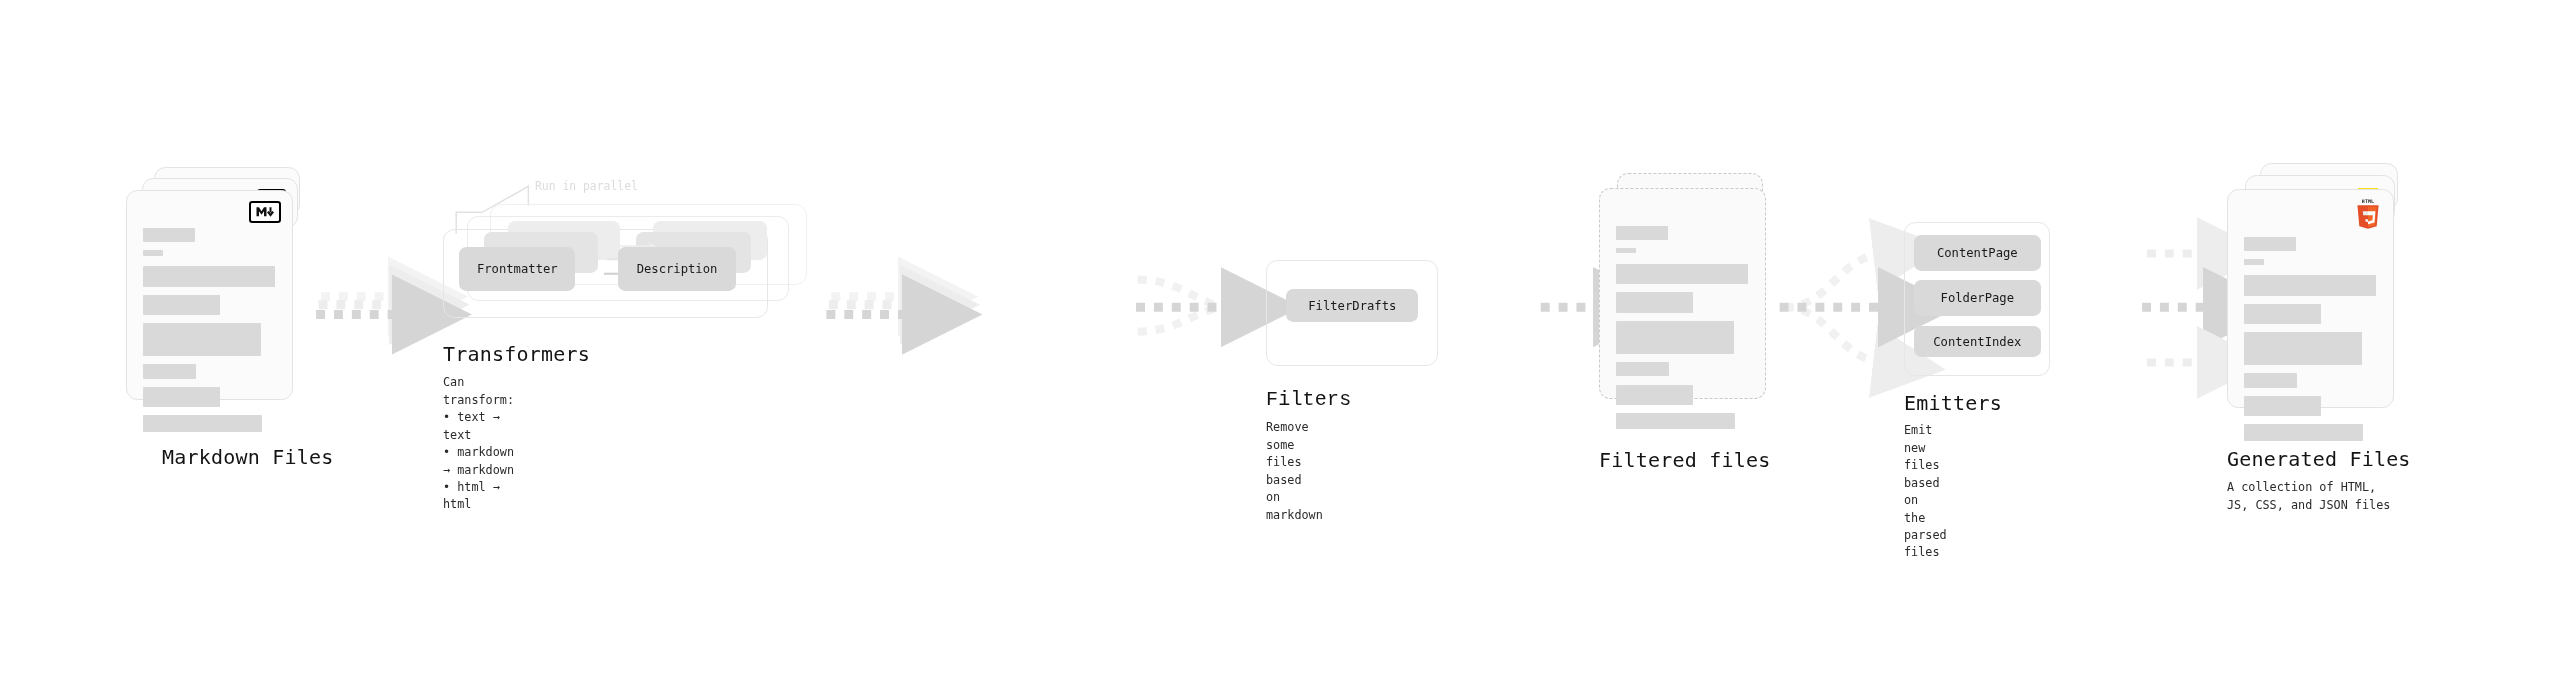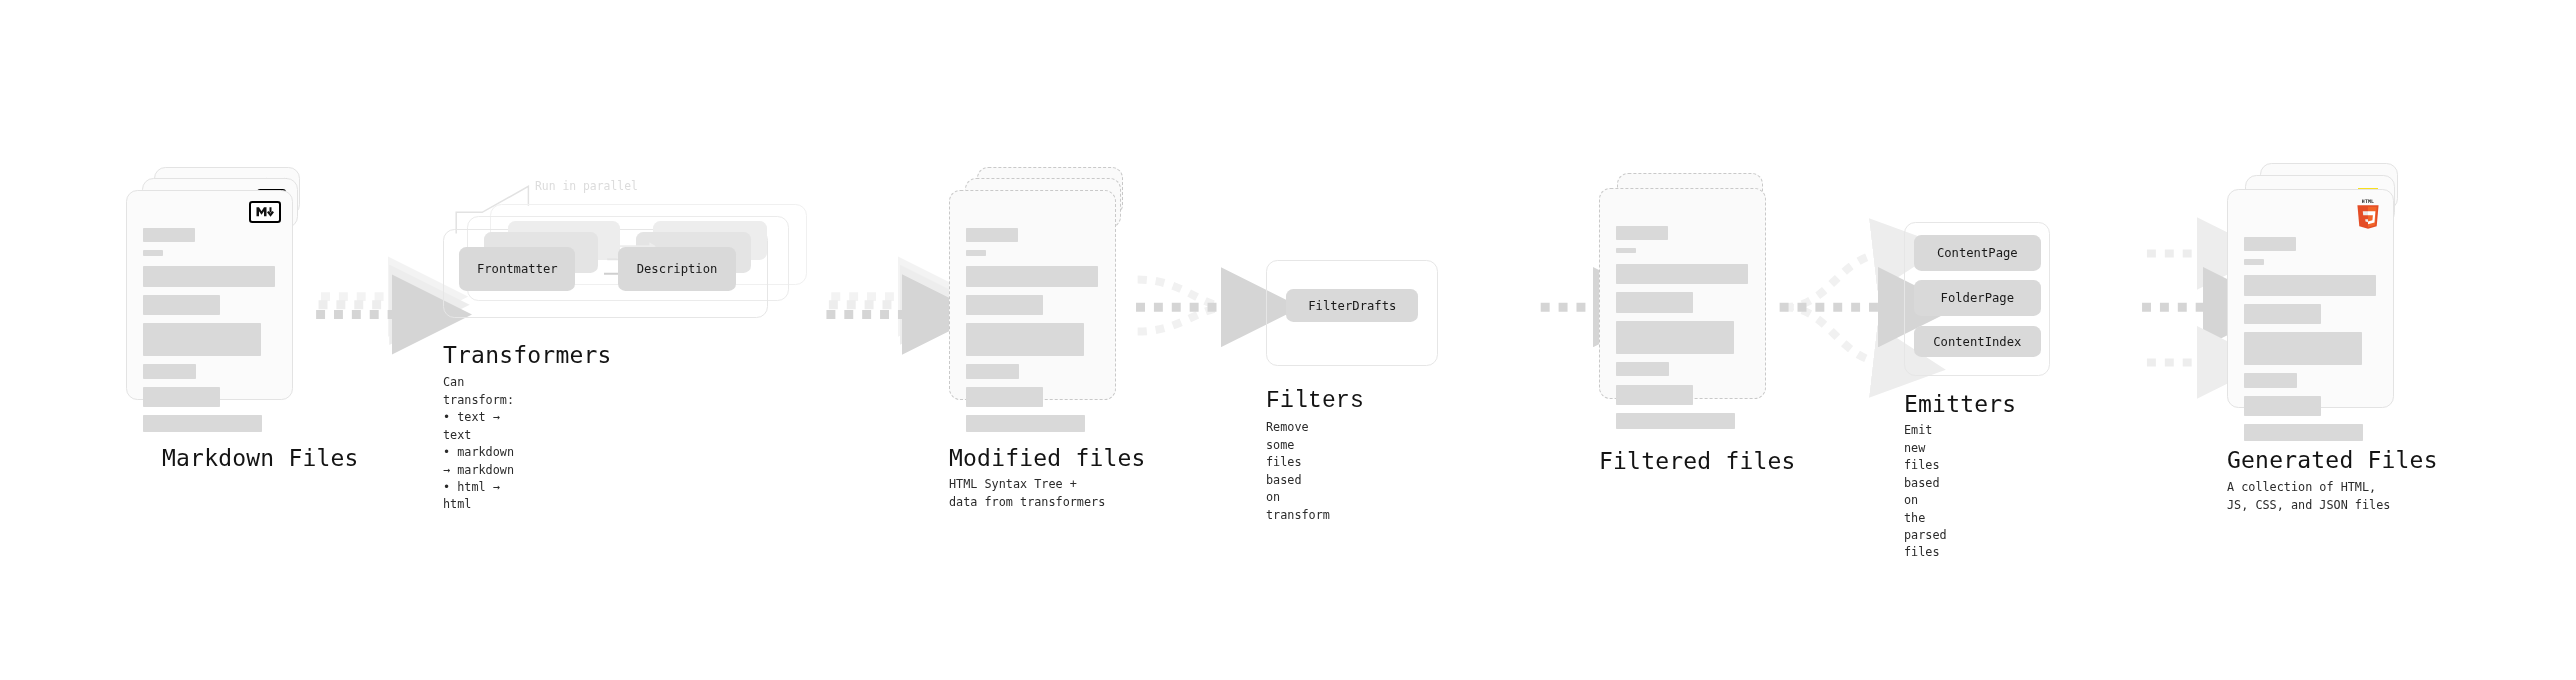--- a/index.html
+++ b/index.html
@@ -86,21 +86,21 @@
   .badge-css .bar { width: 18px; height: 2.4px; background: #2965f1; }
   .badge-js {
     width: 19.5px;
     height: 14px;
     background: #f7df1e;
   }
 
   
   .caption-title {
     font-family: "DejaVu Sans Mono", "Liberation Mono", monospace;
-    font-size: 23px;
+    font-size: 20px;
     font-weight: 400;
     color: #141414;
     letter-spacing: 0.2px;
     white-space: nowrap;
   }
   .caption-sub {
     font-family: "DejaVu Sans Mono", "Liberation Mono", monospace;
     font-size: 11.8px;
     line-height: 1.48;
     color: #2b2b2b;
@@ -287,50 +287,29 @@
       <span>Description</span>
     </div>
 
     <div class="caption-title" style="position:absolute; left:0px; top:167px;">Transformers</div>
     <div class="caption-sub" style="position:absolute; left:0px; top:192px;">Can transform:
 • text → text
 • markdown → markdown
 • html → html</div>
   </div>
 
-  <div class="node" style="left:949px; top:167px;">
-    <div class="doc-stack" style="width:187px; height:260px;">
-      <div class="doc-card dashed" style="left:28px; top:0;   width:146px; height:49px;"></div>
-      <div class="doc-card dashed" style="left:16.3px; top:11.4px; width:156px; height:50px;"></div>
-      <div class="doc-card dashed" style="left:0px;  top:23px; width:167px; height:210px;">
-        <div class="doc-lines">
-          <div class="doc-line" style="width:52px;  height:14px;"></div>
-          <div class="doc-line" style="width:19.5px;  height:5.7px;  margin-bottom:10.6px;"></div>
-          <div class="doc-line" style="width:132px; height:20.3px;"></div>
-          <div class="doc-line" style="width:77px;  height:20.3px;"></div>
-          <div class="doc-line" style="width:118px; height:33px;"></div>
-          <div class="doc-line" style="width:53px;  height:14.6px;"></div>
-          <div class="doc-line" style="width:77px;  height:20.3px;"></div>
-          <div class="doc-line" style="width:119px; height:16.3px;"></div>
-        </div>
-      </div>
-    </div>
-    <div class="caption-title" style="position:absolute; left:0px; top:278px;">Modified files</div>
-    <div class="caption-sub" style="position:absolute; left:0px; top:302px;">HTML Syntax Tree +
-data from transformers</div>
-  </div>
 
   <div class="node" style="left:1266px; top:219px;">
     <div class="group-box" style="left:0px; top:41px; width:172px; height:106px;"></div>
     <div class="pill" style="left:20.3px; top:70px; width:132px; height:33px;">
       <span>FilterDrafts</span>
     </div>
     <div class="caption-title" style="position:absolute; left:0px; top:169px;font-family:Liberation Mono, monospace;">Filters</div>
     <div class="caption-sub" style="position:absolute; left:0px; top:193px;">Remove some files based
-on transform</div>
+on markdown</div>
   </div>
 
   <div class="node" style="left:1599px; top:173px;">
     <div class="doc-stack" style="width:187px; height:260px;">
       <div class="doc-card dashed" style="left:18px; top:0;   width:146px; height:47px;"></div>
       <div class="doc-card dashed" style="left:0px;  top:14.6px; width:167px; height:211px;">
         <div class="doc-lines">
           <div class="doc-line" style="width:52px;  height:14px;"></div>
           <div class="doc-line" style="width:19.5px;  height:5.7px;  margin-bottom:10.6px;"></div>
           <div class="doc-line" style="width:132px; height:20.3px;"></div>

